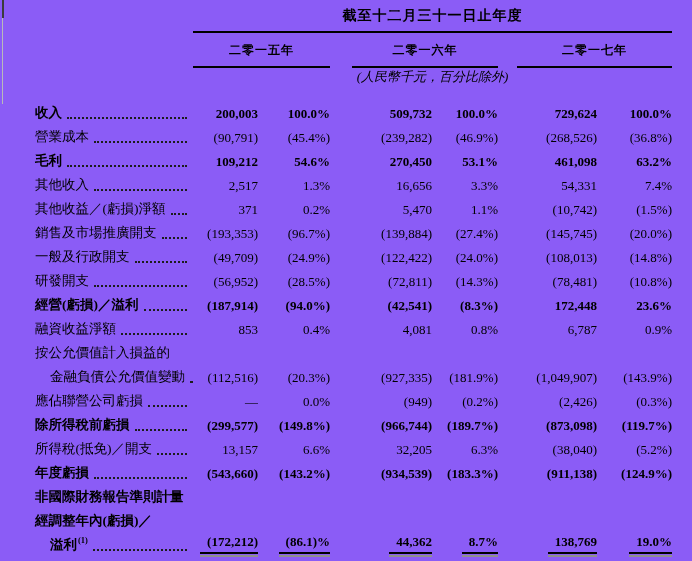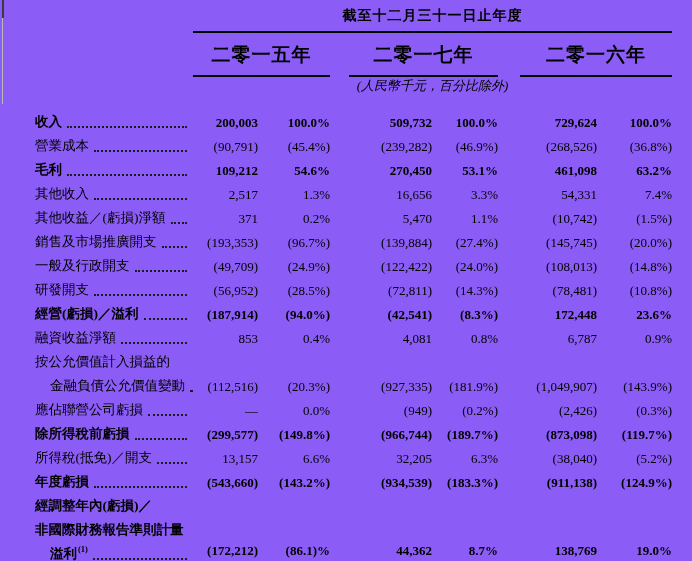--- a/index.html
+++ b/index.html
@@ -12,21 +12,21 @@
   .cols{display:grid;grid-template-columns:193px 65px 72px 102px 66px 99px 75px;}
 
   
   .hdr-title-row{display:grid;grid-template-columns:193px 479px;padding-top:7px;}
   .hdr-title{
     text-align:center;font-weight:bold;font-size:14px;letter-spacing:1px;
     border-bottom:2px solid #000;padding-bottom:6px;
   }
   .hdr-years-row{display:grid;grid-template-columns:193px 137px 168px 174px;}
   .hdr-year{
-    text-align:center;font-weight:bold;font-size:19px;letter-spacing:1px;
+    text-align:center;font-weight:bold;font-size:12px;letter-spacing:1px;
     border-bottom:2px solid #000;padding:9px 0 7px 0;
   }
   .hdr-year.y2{margin-left:22px;}
   .hdr-year.y3{margin-left:19px;}
   .hdr-note-row{display:grid;grid-template-columns:193px 479px;height:33px;}
   .hdr-note{text-align:center;font-style:italic;font-size:13px;}
 
   
   .row{height:24px;align-items:end;}
   .row .cell{overflow:hidden;}
@@ -60,22 +60,22 @@
 
   <div>
     <div class="hdr-title-row">
       <div></div>
       <div class="hdr-title">截至十二月三十一日止年度</div>
     </div>
 
     <div class="hdr-years-row">
       <div></div>
       <div class="hdr-year y1">二零一五年</div>
+      <div class="hdr-year y2">二零一六年</div>
       <div class="hdr-year y3">二零一七年</div>
-      <div class="hdr-year y2">二零一六年</div>
     </div>
 
     <div class="hdr-note-row">
       <div></div>
       <div class="hdr-note">(人民幣千元，百分比除外)</div>
     </div>
 
     <div id="rows">
         <div class="row cols bold">
           <div class="cell label">
@@ -263,32 +263,32 @@
           </div>
           <div class="cell num"><span class="numtext">(543,660)</span></div>
           <div class="cell num"><span class="numtext">(143.2%)</span></div>
           <div class="cell num"><span class="numtext">(934,539)</span></div>
           <div class="cell num"><span class="numtext">(183.3%)</span></div>
           <div class="cell num"><span class="numtext">(911,138)</span></div>
           <div class="cell num"><span class="numtext">(124.9%)</span></div>
         </div>
         <div class="row cols bold">
           <div class="cell label">
+            <span class="lab-text">非國際財務報告準則計量</span>
+          </div>
+          <div class="cell num"></div>
+          <div class="cell num"></div>
+          <div class="cell num"></div>
+          <div class="cell num"></div>
+          <div class="cell num"></div>
+          <div class="cell num"></div>
+        </div>
+        <div class="row cols bold">
+          <div class="cell label">
             <span class="lab-text">經調整年內(虧損)／</span>
-          </div>
-          <div class="cell num"></div>
-          <div class="cell num"></div>
-          <div class="cell num"></div>
-          <div class="cell num"></div>
-          <div class="cell num"></div>
-          <div class="cell num"></div>
-        </div>
-        <div class="row cols bold">
-          <div class="cell label">
-            <span class="lab-text">非國際財務報告準則計量</span>
           </div>
           <div class="cell num"></div>
           <div class="cell num"></div>
           <div class="cell num"></div>
           <div class="cell num"></div>
           <div class="cell num"></div>
           <div class="cell num"></div>
         </div>
         <div class="row cols bold final">
           <div class="cell label indent">

